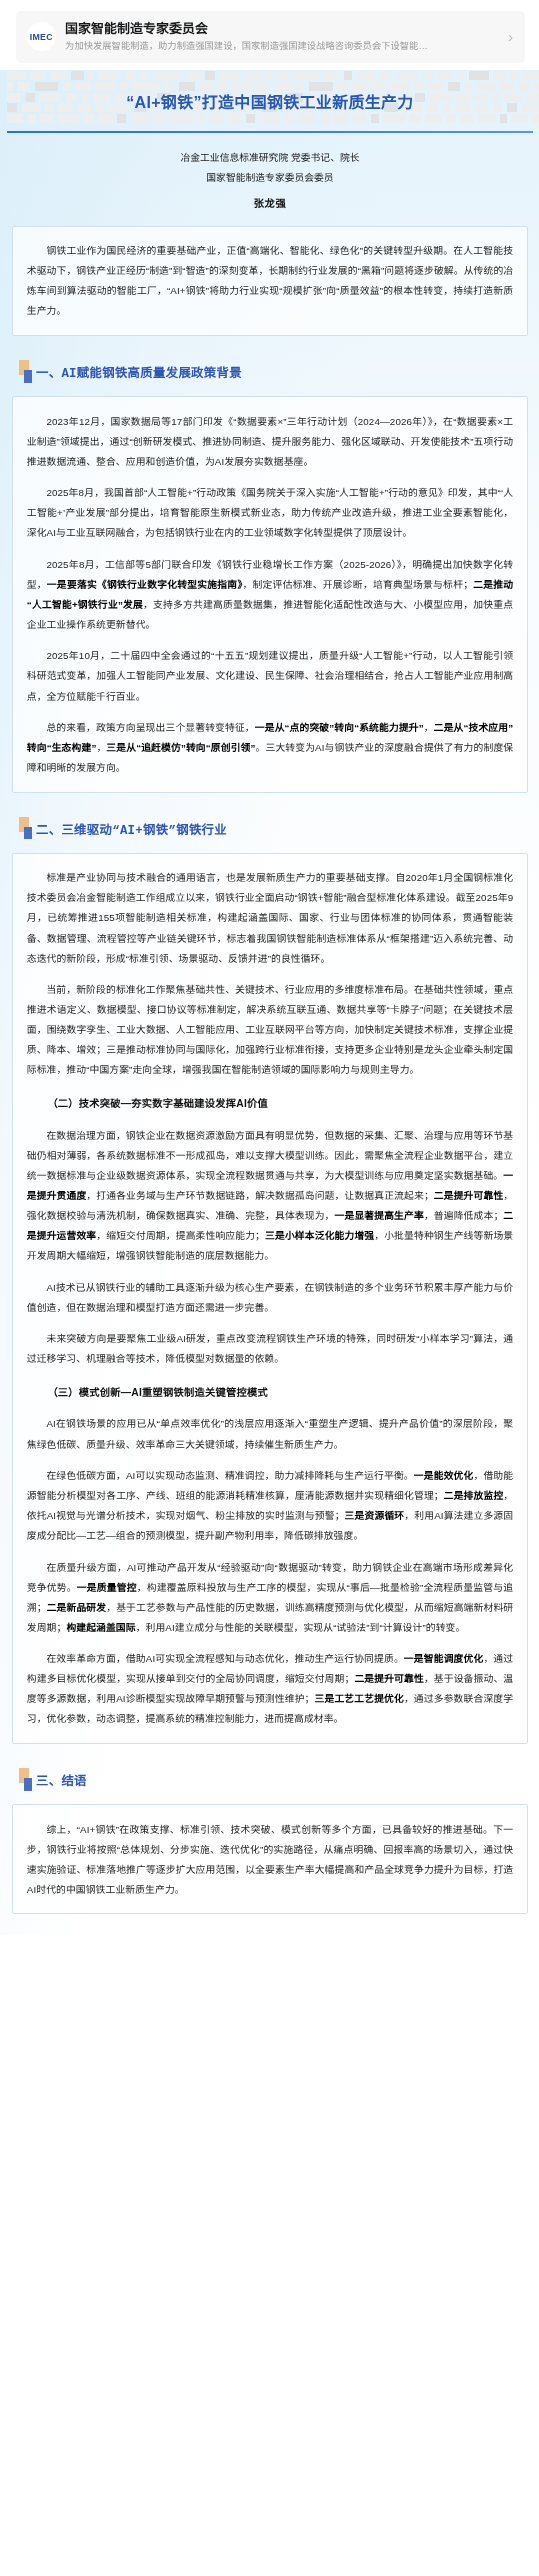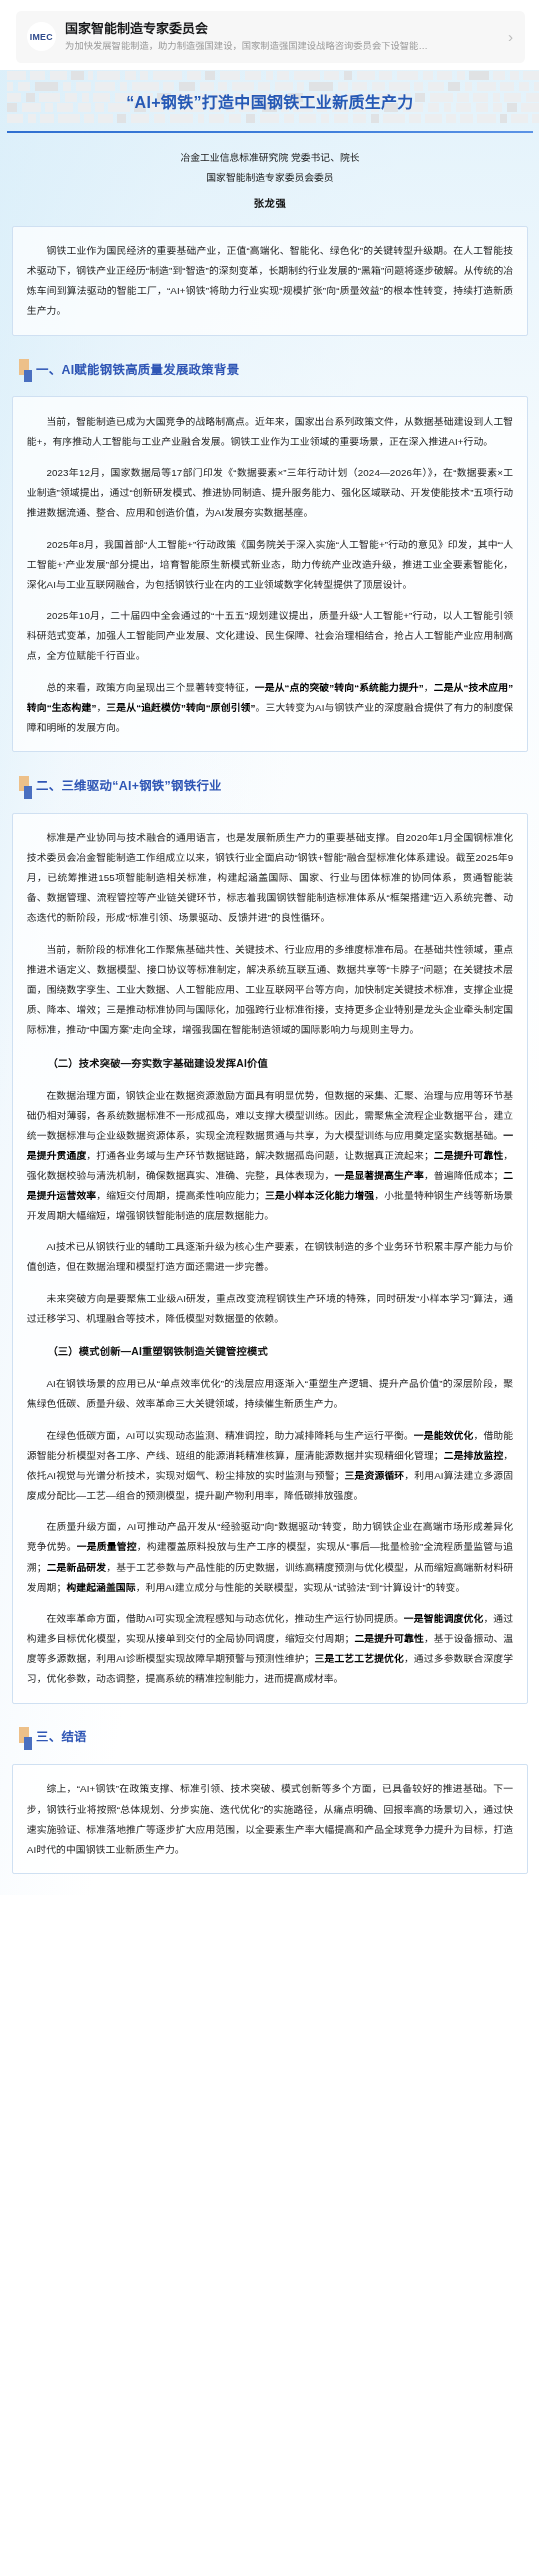--- a/index.html
+++ b/index.html
@@ -159,24 +159,25 @@
     color: #111;
     text-indent: 2em;
     line-height: 1.8;
     letter-spacing: 0.2px;
   }
   .panel .sub-head.tight { margin-top: 14.4px; }
 
   
   .sec-head {
     display: flex;
-    align-items: center;
+    align-items: flex-end;
     margin: 23px 0 0 17.5px;
     position: relative;
     height: 24px;
+    font-family: Liberation Mono, monospace;
   }
   .sec-marks {
     position: relative;
     width: 17.5px; height: 23px;
     flex: 0 0 17.5px;
   }
   .sec-marks .sq-tan {
     position: absolute;
     left: 1px; top: 0;
     width: 10.3px; height: 15.5px;
@@ -387,23 +388,23 @@
   </div>
 
   <div class="sec-head">
     <div class="sec-marks">
       <span class="sq-tan"></span>
         <span class="sq-blue"></span>
     </div>
     <div class="sec-title">一、AI赋能钢铁高质量发展政策背景</div>
   </div>
   <div class="panel" id="sec1-panel">
-      <p>当前，智能制造已成为大国竞争的战略制高点。近年来，国家出台系列政策文件，从数据基础建设到人工智能+，有序推动人工智能与工业产业融合发展。钢铁工业作为工业领域的重要场景，正在深入推进AI+行动。</p>
       <p>2023年12月，国家数据局等17部门印发《“数据要素×”三年行动计划（2024—2026年）》，在“数据要素×工业制造”领域提出，通过“创新研发模式、推进协同制造、提升服务能力、强化区域联动、开发使能技术”五项行动推进数据流通、整合、应用和创造价值，为AI发展夯实数据基座。</p>
       <p>2025年8月，我国首部“人工智能+”行动政策《国务院关于深入实施“人工智能+”行动的意见》印发，其中“‘人工智能+’产业发展”部分提出，培育智能原生新模式新业态，助力传统产业改造升级，推进工业全要素智能化，深化AI与工业互联网融合，为包括钢铁行业在内的工业领域数字化转型提供了顶层设计。</p>
+      <p>2025年8月，工信部等5部门联合印发《钢铁行业稳增长工作方案（2025-2026）》，明确提出加快数字化转型，<b>一是要落实《钢铁行业数字化转型实施指南》</b>，制定评估标准、开展诊断，培育典型场景与标杆；<b>二是推动“人工智能+钢铁行业”发展</b>，支持多方共建高质量数据集，推进智能化适配性改造与大、小模型应用，加快重点企业工业操作系统更新替代。</p>
       <p>2025年10月，二十届四中全会通过的“十五五”规划建议提出，质量升级“人工智能+”行动，以人工智能引领科研范式变革，加强人工智能同产业发展、文化建设、民生保障、社会治理相结合，抢占人工智能产业应用制高点，全方位赋能千行百业。</p>
       <p>总的来看，政策方向呈现出三个显著转变特征，<b>一是从“点的突破”转向“系统能力提升”</b>，<b>二是从“技术应用”转向“生态构建”</b>，<b>三是从“追赶模仿”转向“原创引领”</b>。三大转变为AI与钢铁产业的深度融合提供了有力的制度保障和明晰的发展方向。</p>
     </div>
 
   <div class="sec-head">
     <div class="sec-marks">
       <span class="sq-tan"></span>
         <span class="sq-blue"></span>
     </div>
     <div class="sec-title">二、三维驱动“AI+钢铁”钢铁行业</div>

